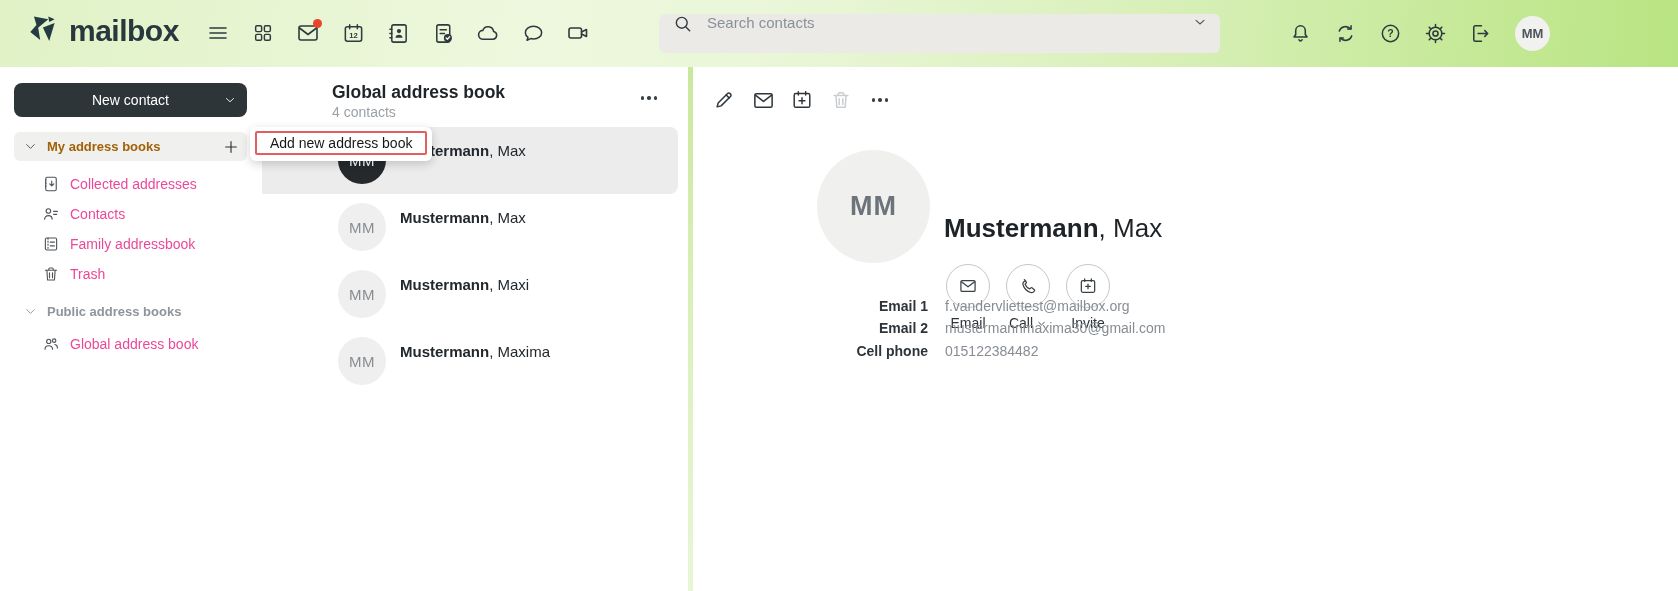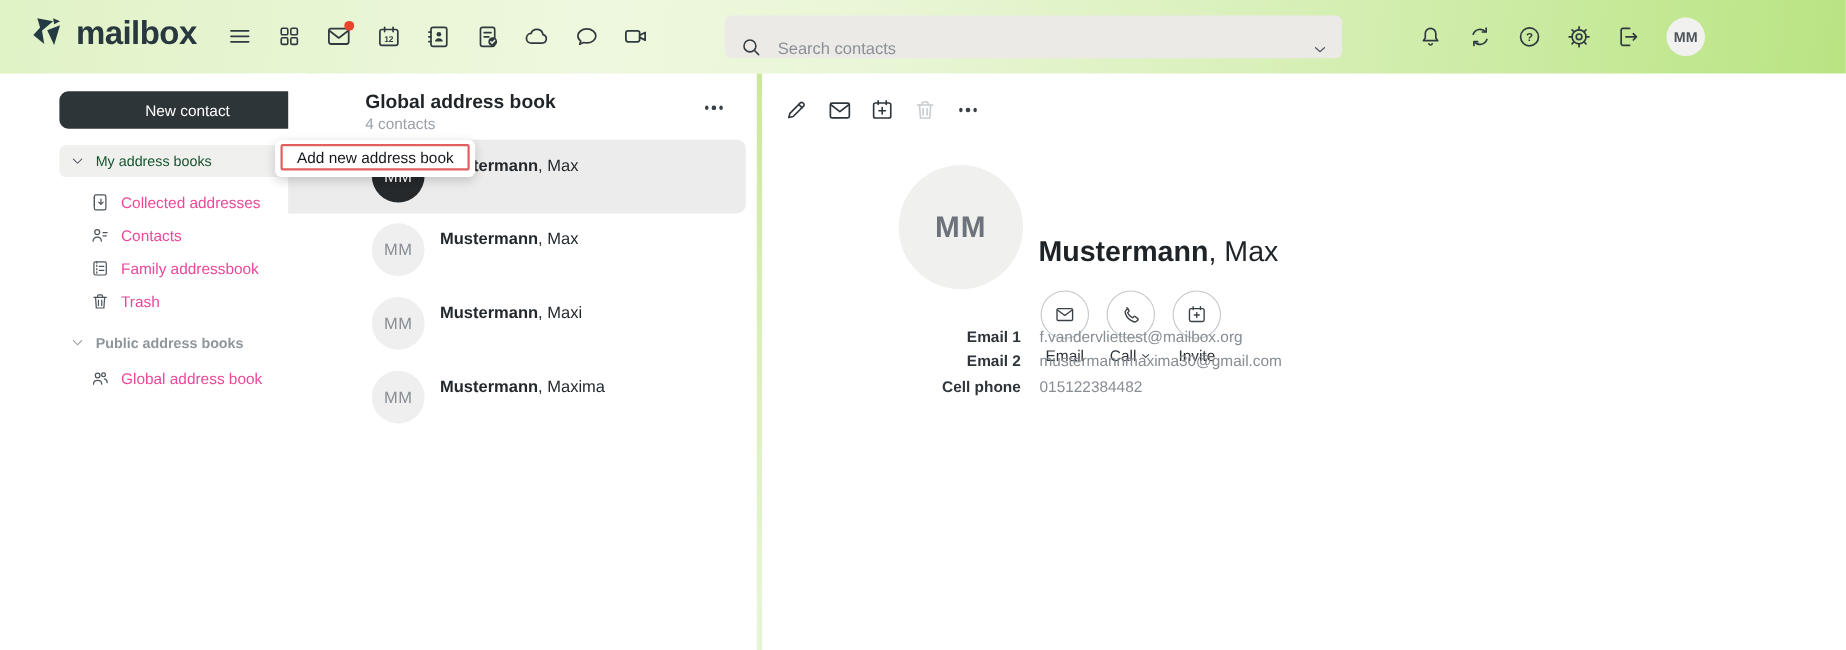--- a/index.html
+++ b/index.html
@@ -11,41 +11,41 @@
     background:linear-gradient(97deg,#e0f2c6 0%,#eef8de 32%,#e9f6d6 48%,#d9f0ba 68%,#b9e482 100%); }
   .logo { position:absolute; left:24px; top:13px; display:flex; align-items:center; gap:9px; }
   .logo-text { font-size:30px; font-weight:700; color:#29383f; letter-spacing:-0.5px; }
   .icon-btn { width:34px; height:34px; display:flex; align-items:center; justify-content:center;
     background:none; border:none; cursor:pointer; position:relative; }
   .icon-btn svg { stroke:#2f3a40; fill:none; stroke-width:1.6; stroke-linecap:round; stroke-linejoin:round; }
   .hamburger { position:absolute; left:201px; top:16px; }
   .appicons { position:absolute; left:246px; top:16px; display:flex; gap:11px; }
   .badge-dot { position:absolute; top:3px; right:3px; width:9px; height:9px; border-radius:50%; background:#e8432b; }
   .searchbar { position:absolute; left:659px; top:14px; width:561px; height:39px; background:#eceae7;
-    border-radius:6px; display:flex; align-items:flex-end; padding:0 12px 0 14px; }
+    border-radius:6px; display:flex; align-items:flex-start; padding:0 12px 0 14px; }
   .searchbar svg { stroke:#333b40; fill:none; stroke-width:1.7; stroke-linecap:round; }
   .searchbar input { flex:1; margin-left:14px; border:none; outline:none; background:transparent;
     font-size:15px; color:#333; font-family:inherit; }
   .searchbar input::placeholder { color:#8a9096; }
   .right-icons { position:absolute; left:1283px; top:16px; display:flex; gap:11px; }
   .avatar-top { position:absolute; left:1515px; top:16px; width:35px; height:35px; border-radius:50%;
     background:#f1f1ef; display:flex; align-items:center; justify-content:center;
     font-size:13px; font-weight:700; color:#4d545a; border:none; cursor:pointer; }
 
   
-  .sidebar { position:absolute; left:0; top:67px; width:262px; height:524px; background:#fff;margin-left:40px; }
+  .sidebar { position:absolute; left:0; top:67px; width:262px; height:524px; background:#fff; }
   .new-contact { position:absolute; left:14px; top:16px; width:233px; height:34px; background:#2e3539;
     border:none; border-radius:8px; color:#fff; font-size:14px; font-family:inherit; cursor:pointer;
     display:flex; align-items:center; justify-content:center; }
   .new-contact .nc-chev { position:absolute; right:10px; top:10px; }
   .new-contact svg { stroke:#e8eaea; fill:none; stroke-width:1.7; stroke-linecap:round; stroke-linejoin:round; }
   .folder-head { position:absolute; left:14px; top:65px; width:233px; height:29px; background:#f0f0ee;
     border-radius:6px; display:flex; align-items:center; padding:0 8px 0 10px; cursor:pointer; }
   .folder-head svg, .section-head svg { stroke:#4a5156; fill:none; stroke-width:1.7; stroke-linecap:round; stroke-linejoin:round; }
-  .folder-head .fh-label { flex:1; margin-left:10px; font-size:13px; font-weight:400; color:#14532d; }
+  .folder-head .fh-label { flex:1; margin-left:10px; font-size:13px; font-weight:700; color:#a16207; }
   .side-item { position:absolute; left:14px; width:233px; height:30px; display:flex; align-items:center;
     padding-left:28px; cursor:pointer; border-radius:6px; }
   .side-item svg { stroke:#4e555b; fill:none; stroke-width:1.5; stroke-linecap:round; stroke-linejoin:round; flex:none; }
   .side-item .si-label { margin-left:10px; font-size:14px; color:#ec4899; }
   .section-head { position:absolute; left:14px; top:230px; width:233px; height:28px; display:flex;
     align-items:center; padding:0 8px 0 10px; cursor:pointer; }
   .section-head .sh-label { margin-left:10px; font-size:13px; font-weight:700; color:#8e959b; }
 
   
   .alpha-rail { position:absolute; left:281px; top:67px; width:36px; height:524px;

